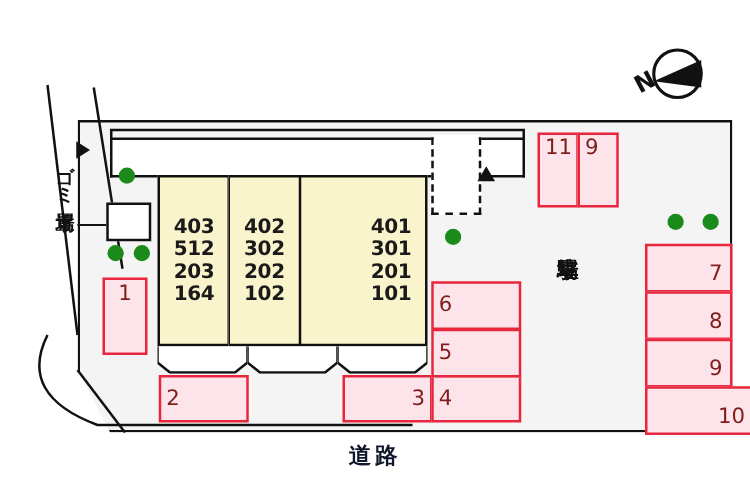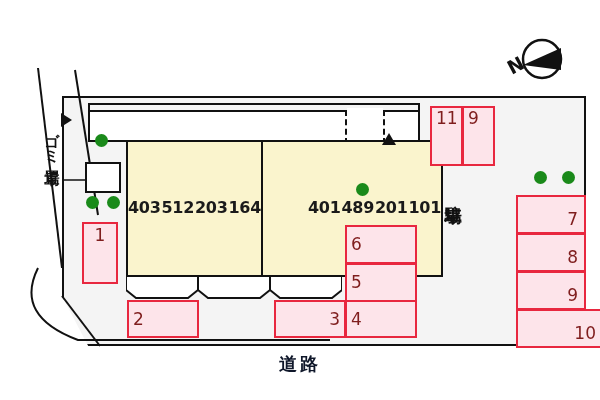--- a/index.html
+++ b/index.html
@@ -81,20 +81,21 @@
     display: flex;
   }
   .unit-col {
     flex: 1 1 0;
     background: #faf4cd;
     border: 2px solid #111111;
     border-right-width: 1px;
     border-left-width: 1px;
     box-sizing: border-box;
     display: flex;
+    flex-direction: column;
     align-items: center;
     justify-content: center;
     gap: 1px;
   }
   .unit-col:first-child { border-left-width: 2px; }
   .unit-col:last-child  { border-right-width: 2px; padding-left: 45px; }
   .unit-num {
     font-size: 16px;
     font-weight: 700;
     color: #1a1a1a;
@@ -224,22 +225,28 @@
   <div class="entrance-cover"></div>
 
   <div class="units-row">
     <div class="unit-col">
       <div class="unit-num">403</div>
       <div class="unit-num">512</div>
       <div class="unit-num">203</div>
       <div class="unit-num">164</div>
     </div>
     <div class="unit-col">
+      <div class="unit-num">402</div>
+      <div class="unit-num">302</div>
+      <div class="unit-num">202</div>
+      <div class="unit-num">102</div>
+    </div>
+    <div class="unit-col">
       <div class="unit-num">401</div>
-      <div class="unit-num">489</div>
+      <div class="unit-num">301</div>
       <div class="unit-num">201</div>
       <div class="unit-num">101</div>
     </div>
   </div>
 
   <div class="balcony-row">
     <div class="balcony">
       <svg viewBox="0 0 72 22" preserveAspectRatio="none">
         <path d="M0 0 L0 13 L10 21 L62 21 L72 13 L72 0" fill="#ffffff" stroke="#111111" stroke-width="2" vector-effect="non-scaling-stroke"></path>
       </svg>

